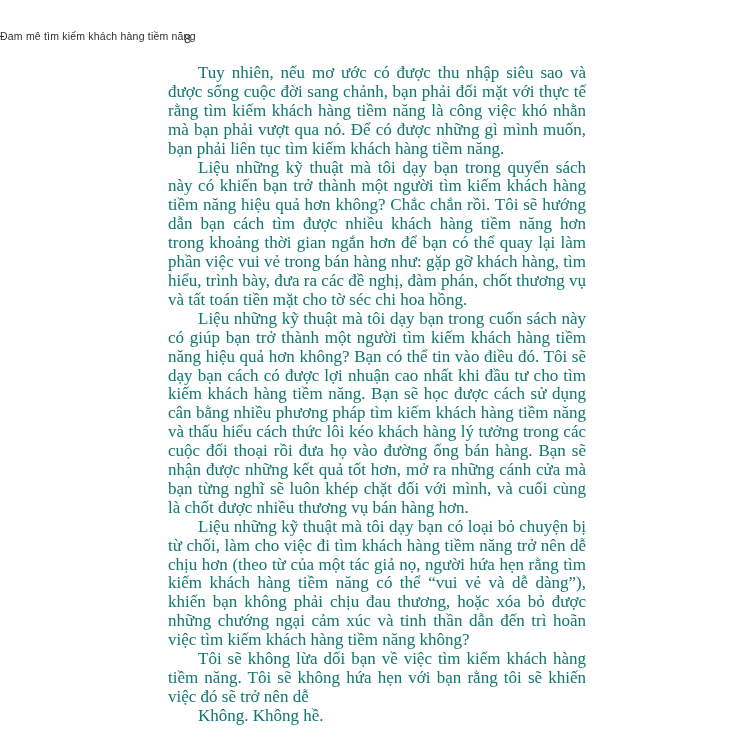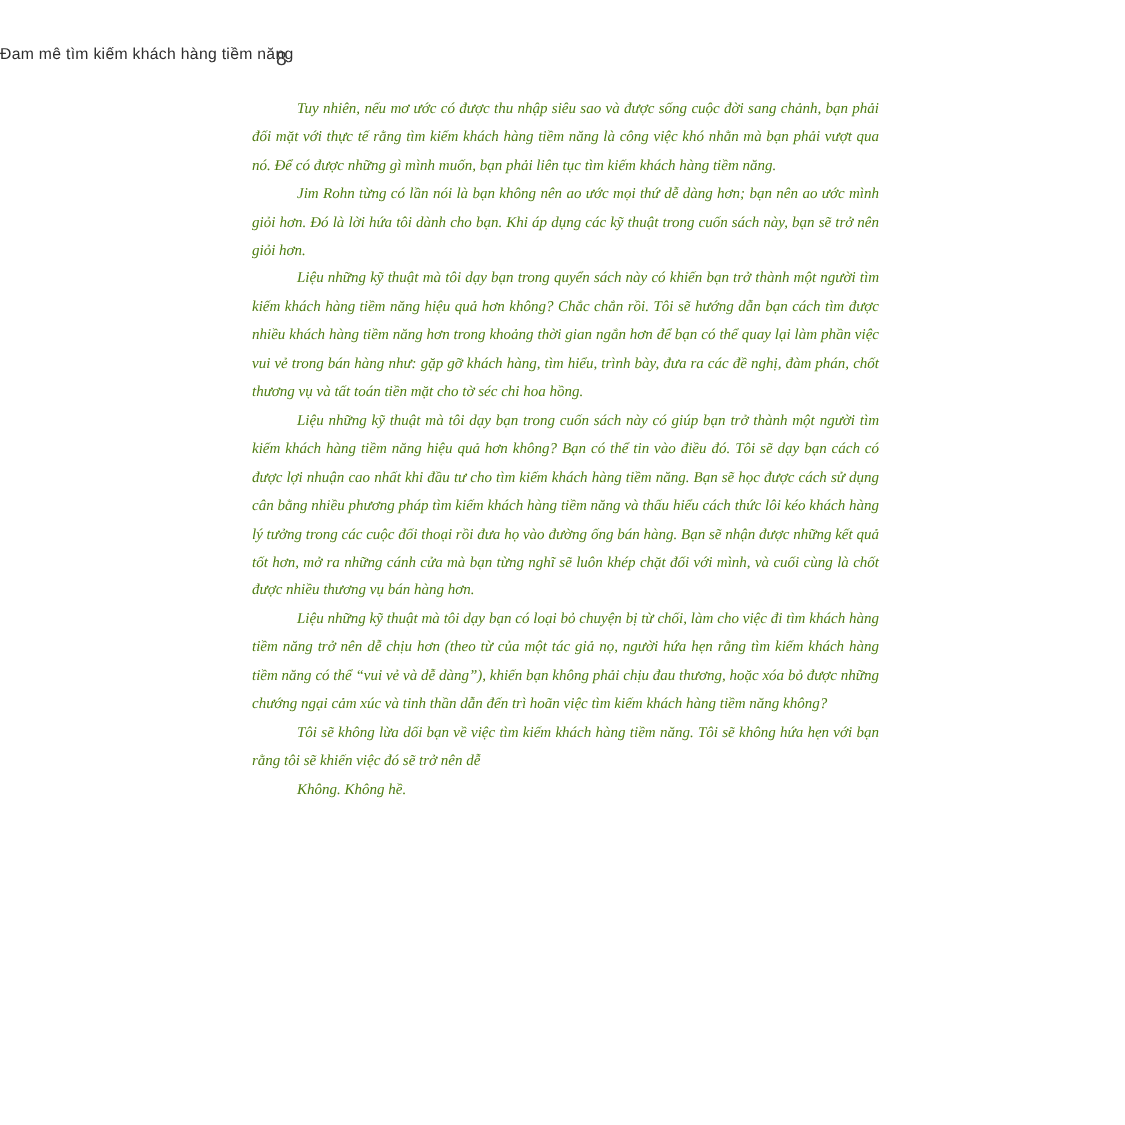--- a/index.html
+++ b/index.html
@@ -42,36 +42,34 @@
   .page-body {
     position: absolute;
     left: 168px;
     top: 64px;
     width: 418px;
   }
   .para {
     margin: 0;
     text-indent: 30px;
     text-align: justify;
-    font-size: 10px;
+    font-size: 17px;
     line-height: 18.9px;
-    color: #4d7c0f;
-    font-style: italic;
+    color: #0f766e;
   }
 </style>
 </head>
 <body>
 
 <div class="book-page">
   <div class="running-header">
     <span class="header-title">Đam mê tìm kiếm khách hàng tiềm năng</span>
     <span class="page-number">8</span>
   </div>
   <div class="page-body">
       <p class="para">Tuy nhiên, nếu mơ ước có được thu nhập siêu sao và được sống cuộc đời sang chảnh, bạn phải đối mặt với thực tế rằng tìm kiếm khách hàng tiềm năng là công việc khó nhằn mà bạn phải vượt qua nó. Để có được những gì mình muốn, bạn phải liên tục tìm kiếm khách hàng tiềm năng.</p>
-      <p class="para">Jim Rohn từng có lần nói là bạn không nên ao ước mọi thứ dễ dàng hơn; bạn nên ao ước mình giỏi hơn. Đó là lời hứa tôi dành cho bạn. Khi áp dụng các kỹ thuật trong cuốn sách này, bạn sẽ trở nên giỏi hơn.</p>
       <p class="para">Liệu những kỹ thuật mà tôi dạy bạn trong quyển sách này có khiến bạn trở thành một người tìm kiếm khách hàng tiềm năng hiệu quả hơn không? Chắc chắn rồi. Tôi sẽ hướng dẫn bạn cách tìm được nhiều khách hàng tiềm năng hơn trong khoảng thời gian ngắn hơn để bạn có thể quay lại làm phần việc vui vẻ trong bán hàng như: gặp gỡ khách hàng, tìm hiểu, trình bày, đưa ra các đề nghị, đàm phán, chốt thương vụ và tất toán tiền mặt cho tờ séc chi hoa hồng.</p>
       <p class="para">Liệu những kỹ thuật mà tôi dạy bạn trong cuốn sách này có giúp bạn trở thành một người tìm kiếm khách hàng tiềm năng hiệu quả hơn không? Bạn có thể tin vào điều đó. Tôi sẽ dạy bạn cách có được lợi nhuận cao nhất khi đầu tư cho tìm kiếm khách hàng tiềm năng. Bạn sẽ học được cách sử dụng cân bằng nhiều phương pháp tìm kiếm khách hàng tiềm năng và thấu hiểu cách thức lôi kéo khách hàng lý tưởng trong các cuộc đối thoại rồi đưa họ vào đường ống bán hàng. Bạn sẽ nhận được những kết quả tốt hơn, mở ra những cánh cửa mà bạn từng nghĩ sẽ luôn khép chặt đối với mình, và cuối cùng là chốt được nhiều thương vụ bán hàng hơn.</p>
       <p class="para">Liệu những kỹ thuật mà tôi dạy bạn có loại bỏ chuyện bị từ chối, làm cho việc đi tìm khách hàng tiềm năng trở nên dễ chịu hơn (theo từ của một tác giả nọ, người hứa hẹn rằng tìm kiếm khách hàng tiềm năng có thể “vui vẻ và dễ dàng”), khiến bạn không phải chịu đau thương, hoặc xóa bỏ được những chướng ngại cảm xúc và tinh thần dẫn đến trì hoãn việc tìm kiếm khách hàng tiềm năng không?</p>
       <p class="para">Tôi sẽ không lừa dối bạn về việc tìm kiếm khách hàng tiềm năng. Tôi sẽ không hứa hẹn với bạn rằng tôi sẽ khiến việc đó sẽ trở nên dễ</p>
       <p class="para">Không. Không hề.</p>
     </div>
 </div>
 
 </body></html>

